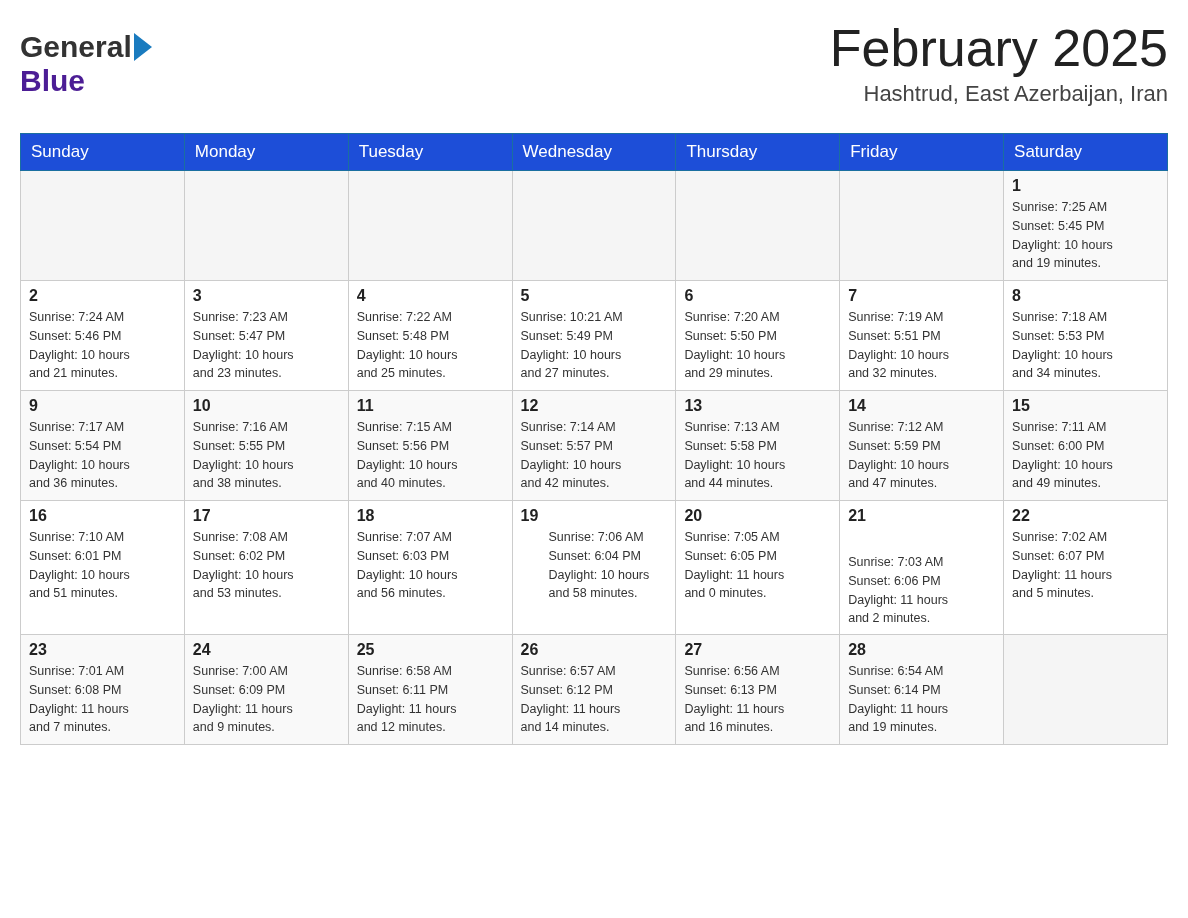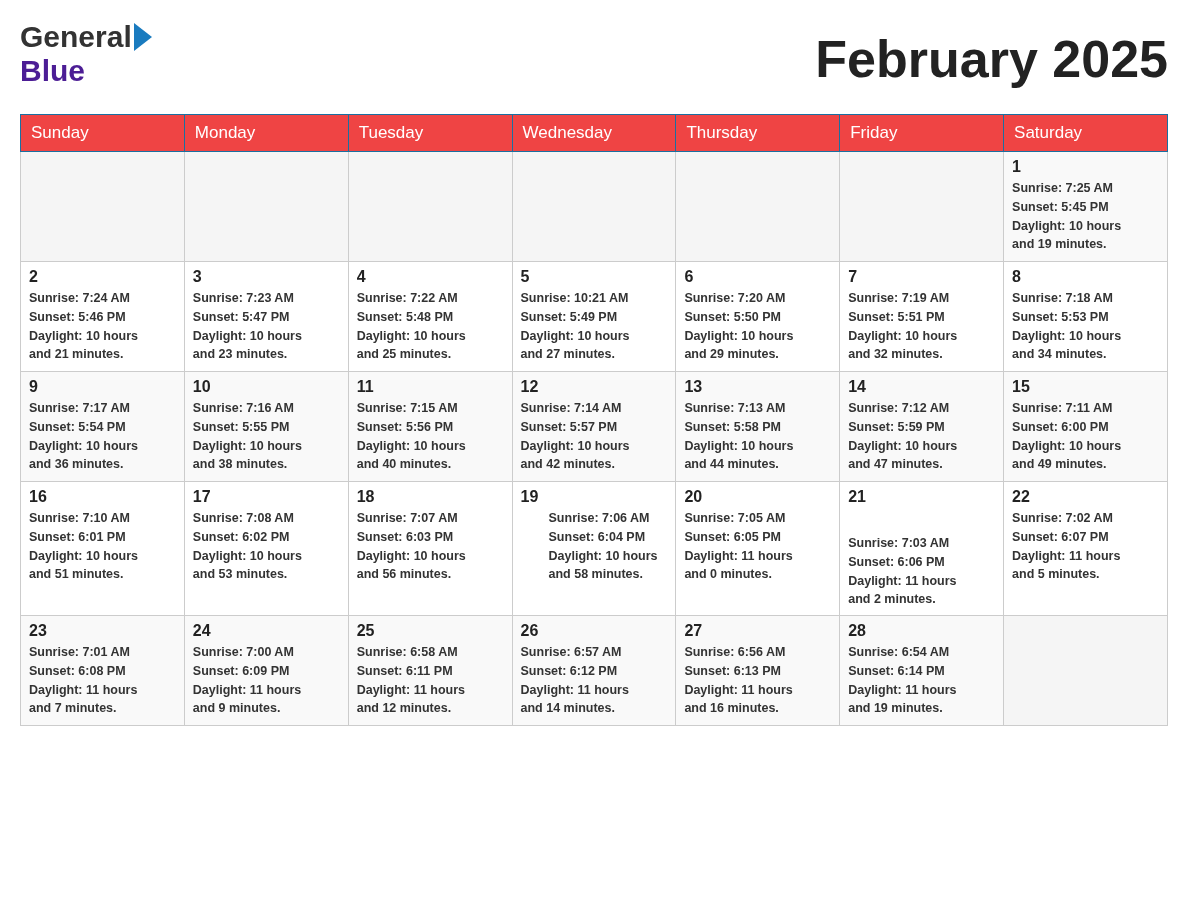--- a/index.html
+++ b/index.html
@@ -6,49 +6,49 @@
     body {
       font-family: Arial, sans-serif;
       background: #fff;
       padding: 20px;
       width: 1188px;
       min-height: 918px;
     }
     .header {
       display: flex;
       justify-content: space-between;
-      align-items: flex-end;
+      align-items: center;
       margin-bottom: 26px;
     }
     .logo {
       display: flex;
       flex-direction: column;
       align-items: flex-start;
     }
     .title-block {
       text-align: right;
     }
     .month-title {
       font-size: 52px;
-      font-weight: bold;
+      font-weight: normal;
       color: #222;
       line-height: 1.1;
     }
     .location {
       font-size: 22px;
       color: #444;
       margin-top: 4px;
     }
     .calendar {
       width: 100%;
       border-collapse: collapse;
       margin-top: 10px;
     }
     .calendar th {
-      background: #ef4444;
+      background: #1d4ed8;
       color: #fff;
       font-size: 17px;
       font-weight: normal;
       padding: 8px 10px;
       text-align: left;
       border: 1px solid #1a6fa0;
     }
     .calendar td {
       vertical-align: top;
       border: 1px solid #ccc;
@@ -70,21 +70,20 @@
       font-size: 16px;
       font-weight: bold;
       color: #222;
       display: block;
       margin-bottom: 3px;
     }
     .day-info {
       font-size: 12.5px;
       color: #333;
       line-height: 1.5;
-      font-weight: bold;
     }
     .empty-cell {
       background: #f5f5f5 !important;
     }
     .logo-row {
       display: flex;
       align-items: center;
     }
     .logo-text-general {
       font-size: 30px;
@@ -115,20 +114,21 @@
     <div class="logo-row">
       <span class="logo-text-general">General</span>
       <span class="logo-arrow"></span>
     </div>
     <div>
       <span class="logo-text-blue">Blue</span>
     </div>
   </div>
   <div class="title-block">
     <div class="month-title">February 2025</div>
+    <div class="location">Hashtrud, East Azerbaijan, Iran</div>
   </div>
 </div>
 
 <table class="calendar">
   <thead>
     <tr>
     <th>Sunday</th>
         <th>Monday</th>
         <th>Tuesday</th>
         <th>Wednesday</th>

